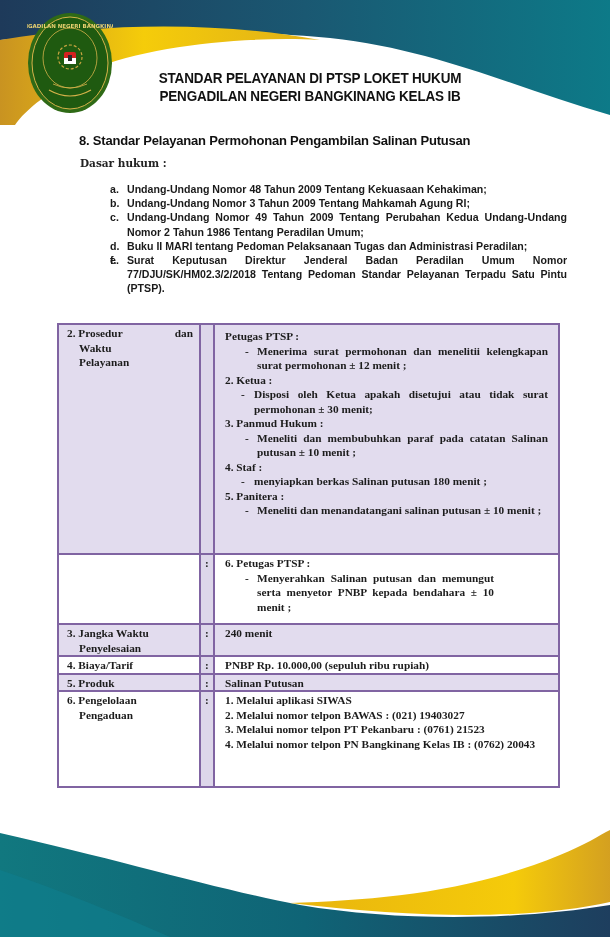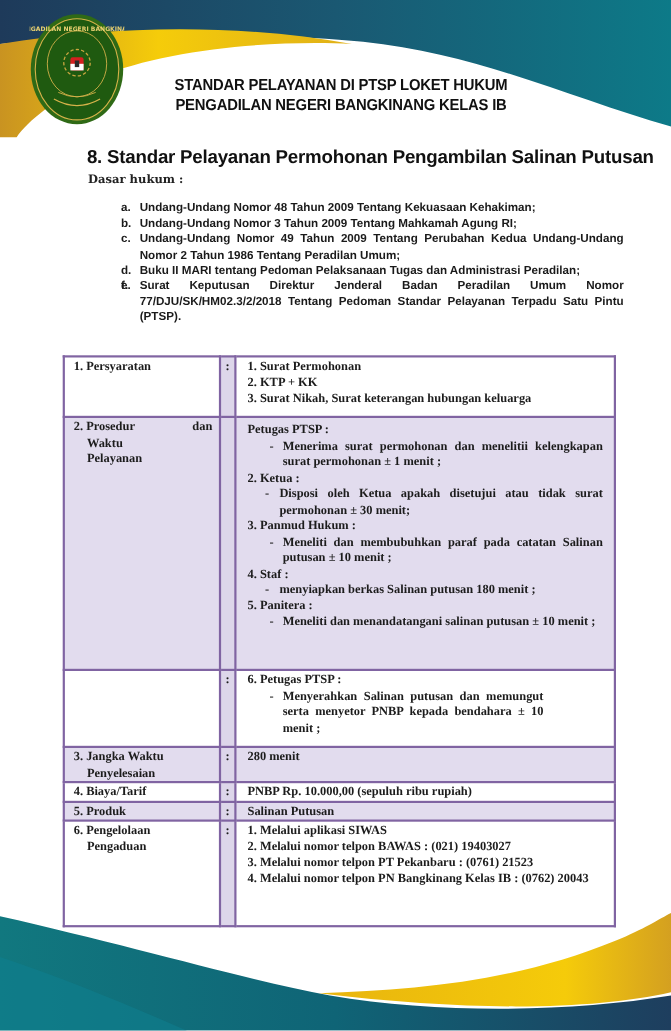--- a/index.html
+++ b/index.html
@@ -13,21 +13,21 @@
 
   .doc-title {
     position: absolute; left: 130px; top: 69px; width: 360px;
     text-align: center; font-family: "Liberation Sans", sans-serif; font-weight: bold;
     font-size: 14.5px; line-height: 18px; letter-spacing: -0.2px; color: #111;
     transform: scaleX(0.93); transform-origin: center;
   }
 
   .section-title {
     position: absolute; left: 79px; top: 133px;
-    font-family: "Liberation Sans", sans-serif; font-weight: bold; font-size: 17px;
+    font-family: "Liberation Sans", sans-serif; font-weight: bold; font-size: 13px;
     letter-spacing: -0.2px; color: #111;
   }
   .dasar {
     position: absolute; left: 80px; top: 157px;
     font-family: "DejaVu Serif", serif; font-weight: bold; font-size: 10.5px; color: #222;
   }
 
   .law-list { position: absolute; left: 110px; top: 182px; width: 457px; list-style: none; }
   .law-list li {
     position: relative; padding-left: 17px; font-family: "Liberation Sans", sans-serif; font-weight: bold;
@@ -104,43 +104,34 @@
   <li><span class="mark">b.</span><span>Undang-Undang Nomor 3 Tahun 2009 Tentang Mahkamah Agung RI;</span></li>
   <li><span class="mark">c.</span><span>Undang-Undang Nomor 49 Tahun 2009 Tentang Perubahan Kedua Undang-Undang Nomor 2 Tahun 1986 Tentang Peradilan Umum;</span></li>
   <li><span class="mark">d.</span><span>Buku II MARI tentang Pedoman Pelaksanaan Tugas dan Administrasi Peradilan;</span></li>
   <li><span class="mark">e.</span></li>
   <li><span class="mark">f.</span><span>Surat Keputusan Direktur Jenderal Badan Peradilan Umum Nomor 77/DJU/SK/HM02.3/2/2018 Tentang Pedoman Standar Pelayanan Terpadu Satu Pintu (PTSP).</span></li>
 </ol>
 
 <table class="std-table">
 
   <tbody>
-      <tr style="height:55px;">
-    <td class="label">1. Persyaratan</td>
-    <td class="colon">:</td>
-    <td class="val">
-      <div>1. Surat Permohonan</div>
-      <div>2. KTP + KK</div>
-      <div>3. Surat Nikah, Surat keterangan hubungan keluarga</div>
-    </td>
-  </tr>
 
   <tr class="shade" style="height:230px;">
     <td class="label">
       <div class="label-split">
             <span>2. Prosedur</span>
             <span>dan</span>
           </div>
       <div class="indent1">Waktu</div>
       <div class="indent1">Pelayanan</div>
     </td>
     <td class="colon"></td>
     <td class="val" style="padding-top:4px;">
       <div class="proc-head">Petugas PTSP :</div>
-      <div class="proc-line"><span class="dash">-</span><span>Menerima surat permohonan dan menelitii kelengkapan surat permohonan ± 1 menit ;</span></div>
+      <div class="proc-line"><span class="dash">-</span><span>Menerima surat permohonan dan menelitii kelengkapan surat permohonan ± 12 menit ;</span></div>
       <div class="proc-head">2. Ketua :</div>
       <div class="proc-line2"><span class="dash">-</span><span>Disposi oleh Ketua apakah disetujui atau tidak surat permohonan ± 30 menit;</span></div>
       <div class="proc-head">3. Panmud Hukum :</div>
       <div class="proc-line"><span class="dash">-</span><span>Meneliti dan membubuhkan paraf pada catatan Salinan putusan ± 10 menit ;</span></div>
       <div class="proc-head">4. Staf :</div>
       <div class="proc-line2"><span class="dash">-</span><span>menyiapkan berkas Salinan putusan 180 menit ;</span></div>
       <div class="proc-head">5. Panitera :</div>
       <div class="proc-line"><span class="dash">-</span><span>Meneliti dan menandatangani salinan putusan ± 10 menit ;</span></div>
     </td>
   </tr>
@@ -153,21 +144,21 @@
       <div class="proc-line"><span class="dash">-</span><span>Menyerahkan Salinan putusan dan memungut serta menyetor PNBP kepada bendahara ± 10 menit ;</span></div>
     </td>
   </tr>
 
   <tr class="shade">
     <td class="label">
       <div>3. Jangka Waktu</div>
       <div class="indent1">Penyelesaian</div>
     </td>
     <td class="colon">:</td>
-    <td class="val">280 menit</td>
+    <td class="val">240 menit</td>
   </tr>
 
   <tr>
     <td class="label">4. Biaya/Tarif</td>
     <td class="colon">:</td>
     <td class="val">PNBP Rp. 10.000,00 (sepuluh ribu rupiah)</td>
   </tr>
 
   <tr class="shade">
     <td class="label">5. Produk</td>

